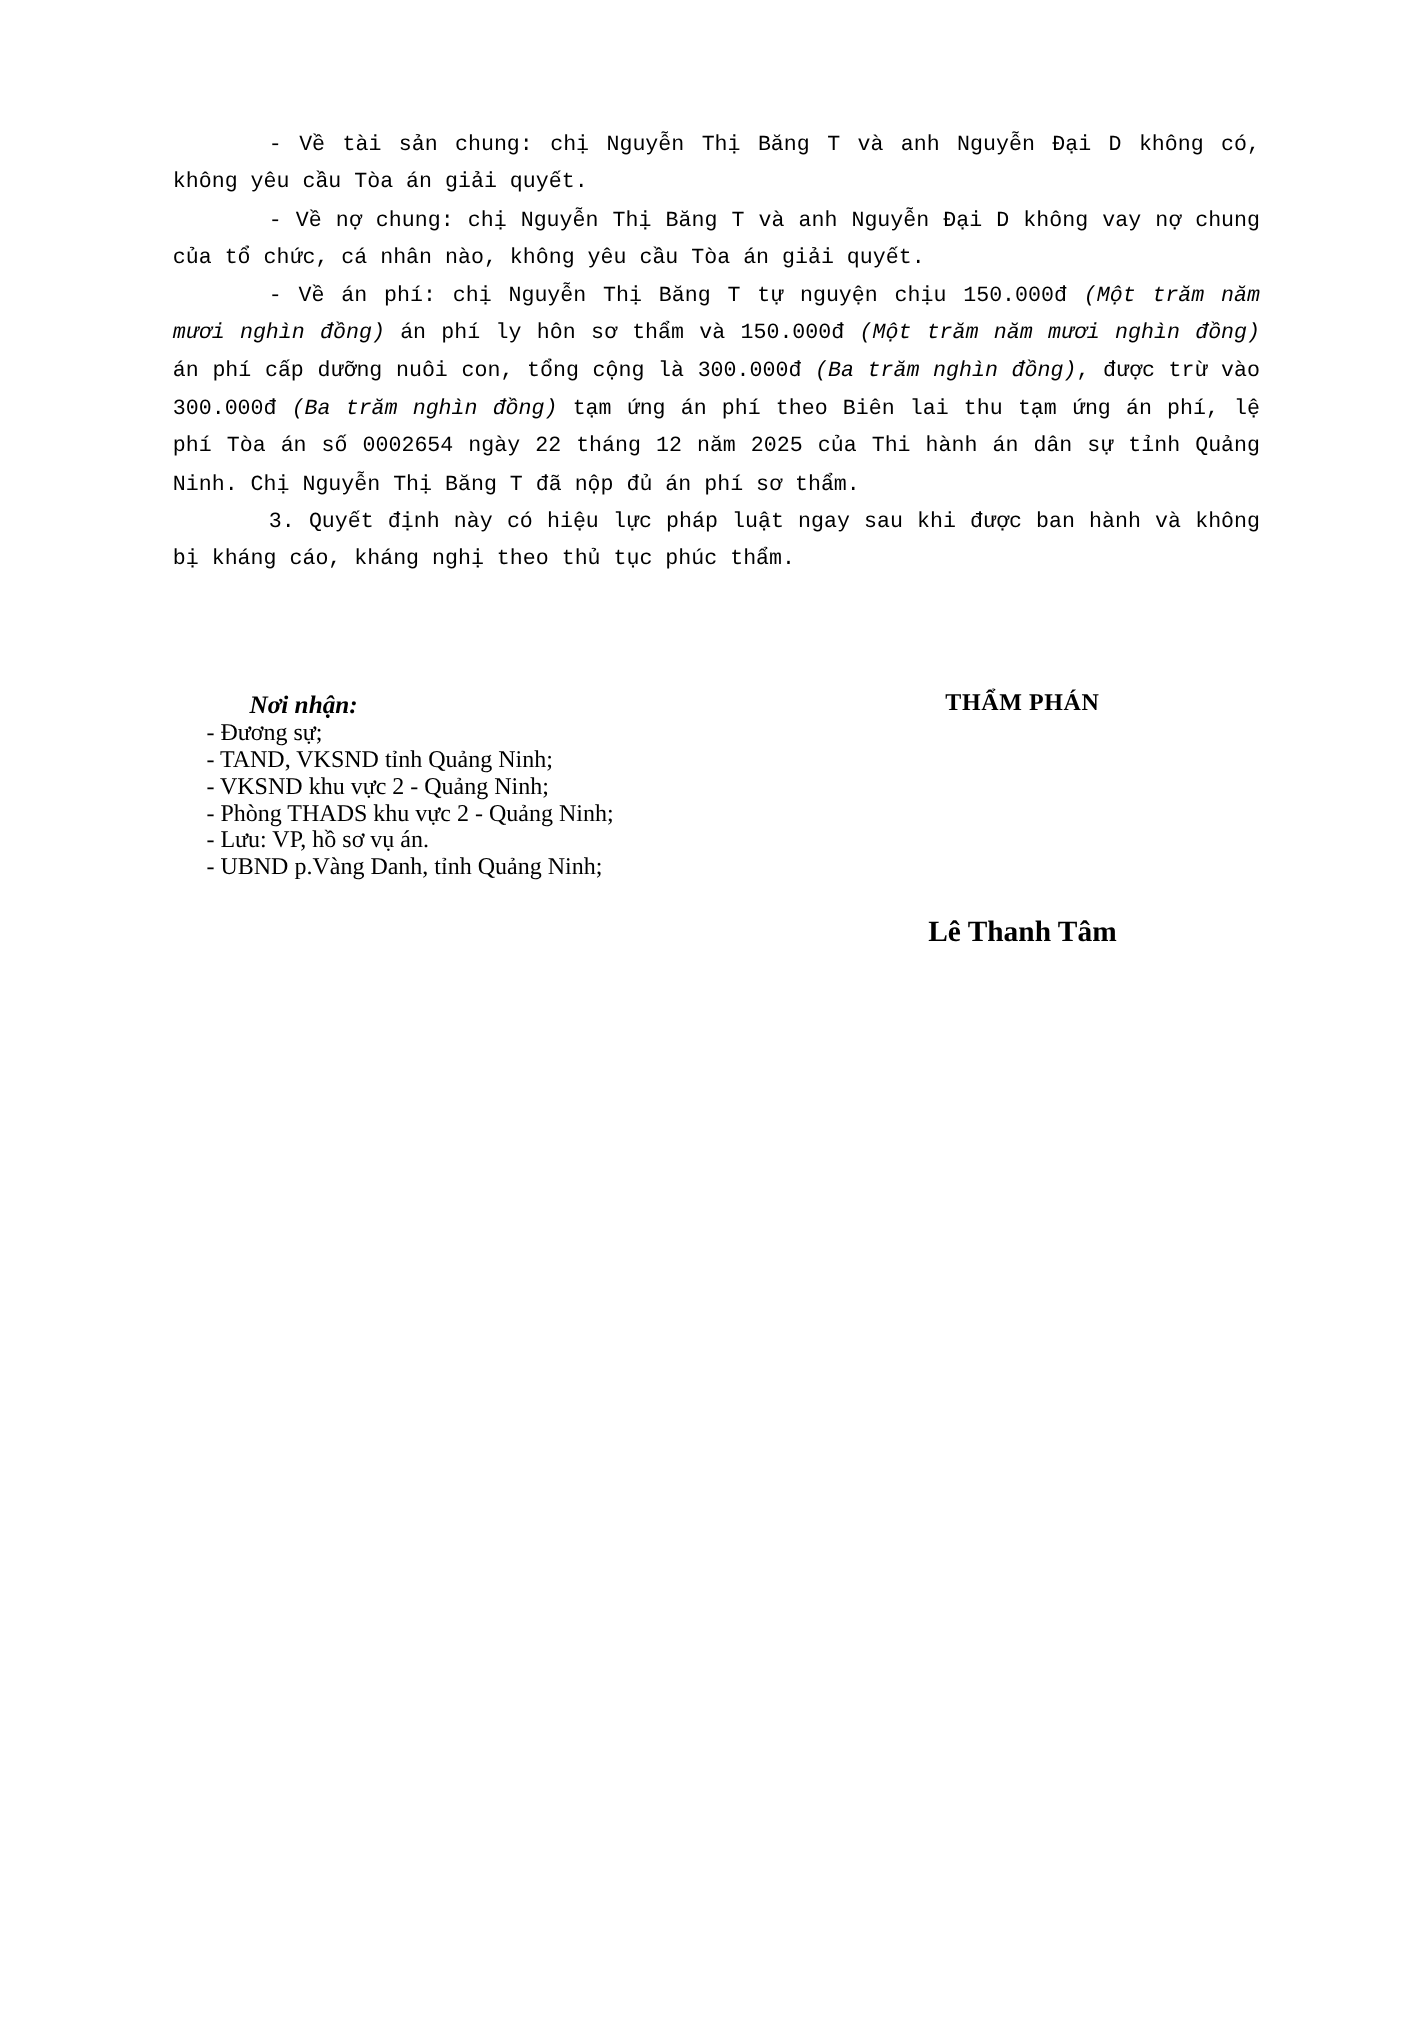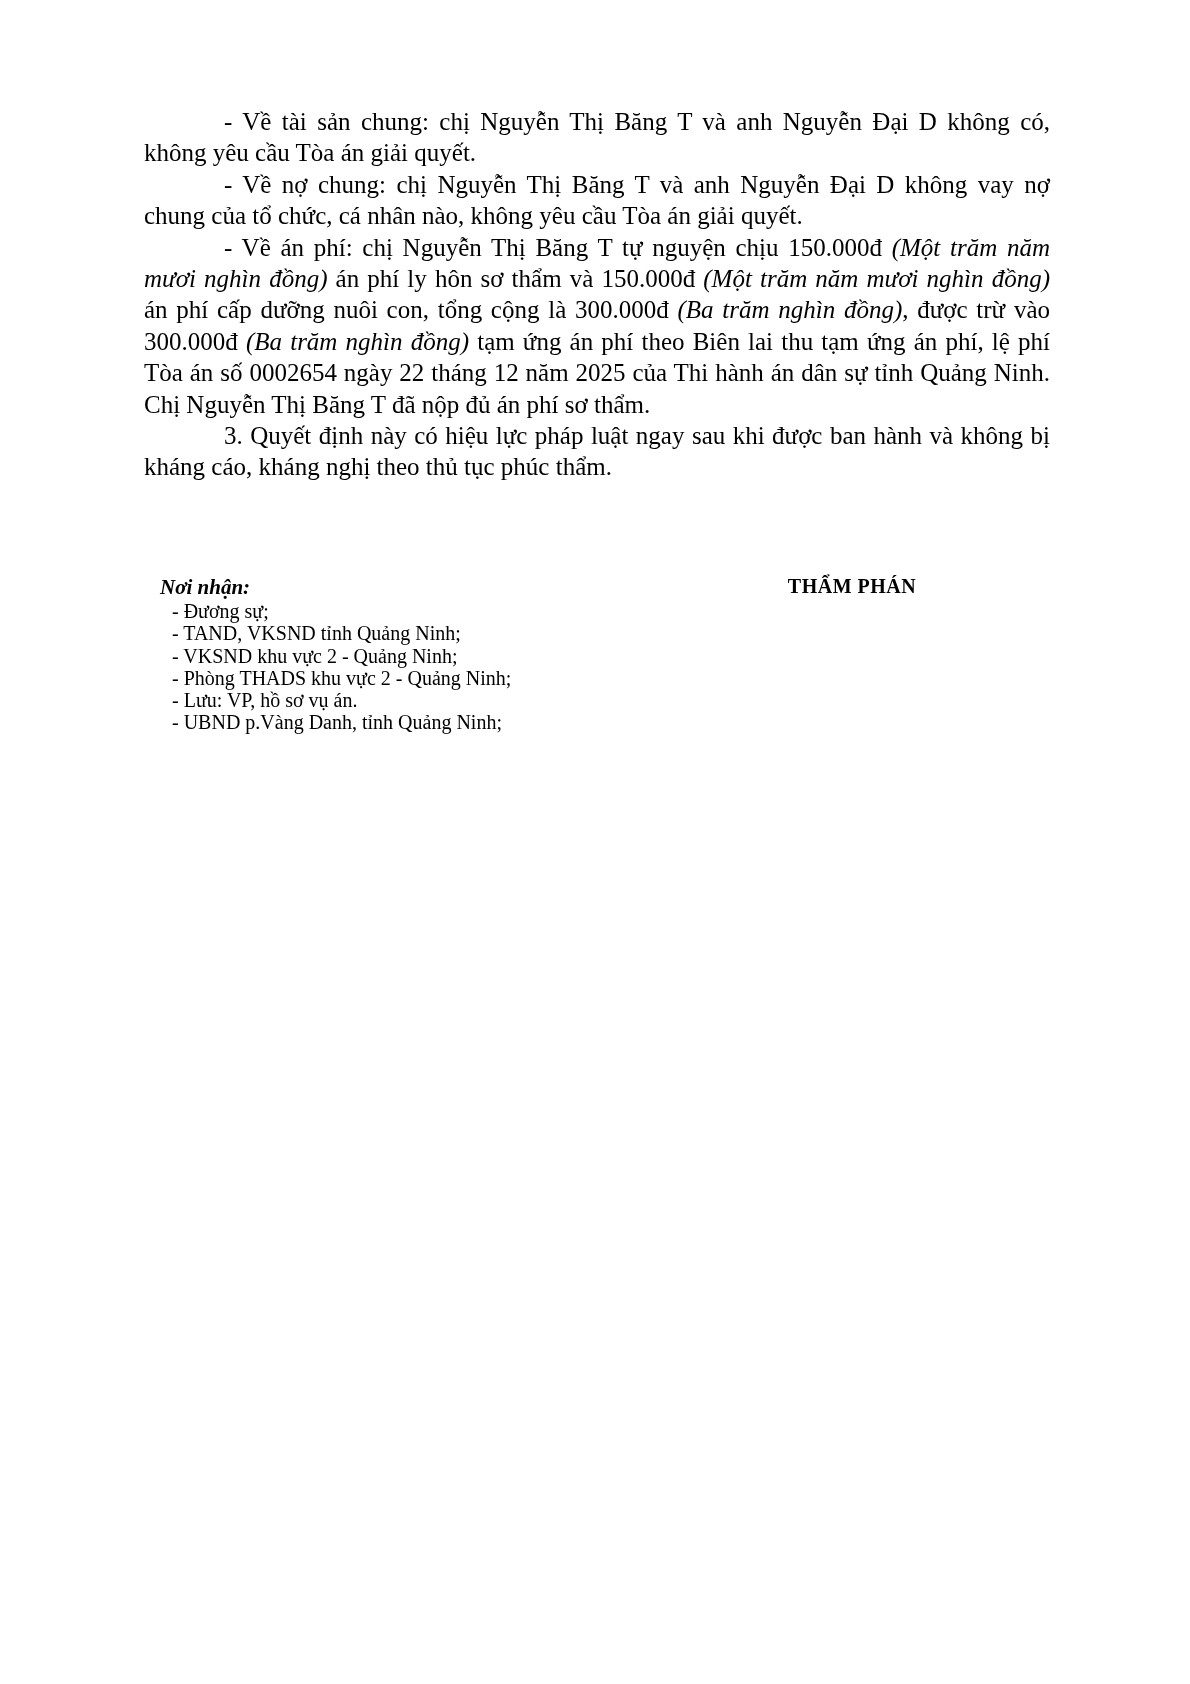--- a/index.html
+++ b/index.html
@@ -15,43 +15,45 @@
     color: #000000;
     font-family: "Liberation Serif", "DejaVu Serif", serif;
     overflow: hidden;
   }
   
   .body-text {
     position: absolute;
     left: 144px;
     top: 106px;
     width: 906px;
-    font-size: 25px;
+    font-size: 18px;
     line-height: 31.4px;
     text-align: justify;
+    font-family: Liberation Mono, monospace;
   }
   .body-text p {
     margin: 0;
     text-indent: 80px;
   }
   .run-italic {
     font-style: italic;
   }
   
   .recipients {
     position: absolute;
     left: 160px;
     top: 574px;
     width: 420px;
   }
   .recipients-title {
     font-size: 21px;
     line-height: 26px;
     font-weight: bold;
     font-style: italic;
+    margin-left: 48px;
   }
   .recipient-item {
     font-size: 20px;
     line-height: 22.3px;
     margin-left: 12px;
   }
   
   .signature {
     position: absolute;
     left: 700px;
@@ -91,15 +93,16 @@
     <div class="recipient-item">- Đương sự;</div>
     <div class="recipient-item">- TAND, VKSND tỉnh Quảng Ninh;</div>
     <div class="recipient-item">- VKSND khu vực 2 - Quảng Ninh;</div>
     <div class="recipient-item">- Phòng THADS khu vực 2 - Quảng Ninh;</div>
     <div class="recipient-item">- Lưu: VP, hồ sơ vụ án.</div>
     <div class="recipient-item">- UBND p.Vàng Danh, tỉnh Quảng Ninh;</div>
   </div>
 
   <div class="signature">
     <div class="judge-title">THẨM PHÁN</div>
+    <div class="judge-name">Lê Thanh Tâm</div>
   </div>
 
 </div>
 
 </body></html>

